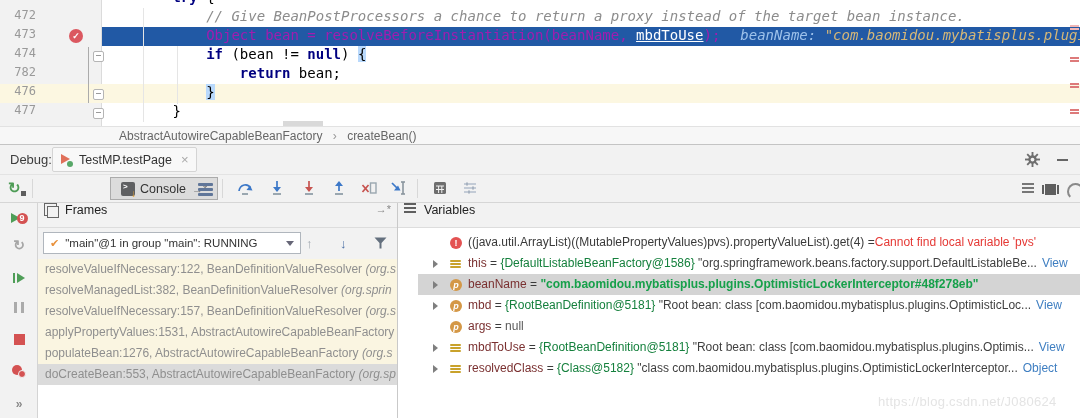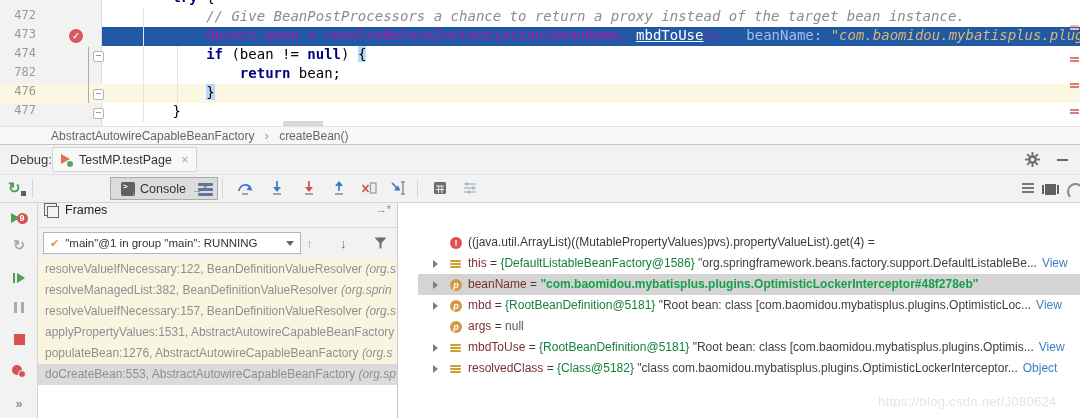--- a/index.html
+++ b/index.html
@@ -15,33 +15,33 @@
   .line-num{position:absolute;left:0;width:36px;text-align:right;height:19px;line-height:19px;
             font:12px "DejaVu Sans Mono",monospace;color:#999;}
   .code-line{position:absolute;left:105px;height:19px;line-height:19px;white-space:pre;
              font:14px "DejaVu Sans Mono",monospace;color:#000;}
   .tk-kw{color:#000080;font-weight:bold;}
   .tk-cmt{color:#8C8C8C;font-style:italic;}
   .tk-pl{color:#000;}
   .tk-exec{color:#a21caf;}
   .tk-execu{color:#fff;text-decoration:underline;}
   .tk-brace{background:#B9D9FC;}
-  .hint-label{color:#9DC1EA;margin-left:26px;}
+  .hint-label{font-style:italic;color:#9DC1EA;margin-left:20px;}
   .hint-value{font-style:italic;color:#D5B778;}
   .breakpoint{position:absolute;left:69px;top:29px;width:14px;height:14px;border-radius:50%;
               background:#DB5860;color:#fff;font-size:9px;line-height:14px;text-align:center;font-weight:bold;}
   .fold-box{position:absolute;left:93px;width:9px;height:9px;background:#fff;border:1px solid #B5B5B5;border-radius:2px;}
   .fold-box:after{content:"";position:absolute;left:2px;top:3px;width:5px;height:1px;background:#9A9A9A;}
   .stripe{position:absolute;right:1px;width:9px;}
   .stripe i{display:block;height:2px;background:#DD7A7A;margin-bottom:1px;}
   .stripe.onblue i{background:#F0B6B6;}
   .partial-sel{position:absolute;left:283px;top:121px;width:40px;height:5px;background:#D9D9D9;}
   
   .breadcrumb{position:absolute;left:0;top:126px;width:1080px;height:18px;background:#F7F7F7;
-              border-top:1px solid #E2E2E2;font-size:12px;color:#666;line-height:18px;padding-left:51px;box-sizing:border-box;}
+              border-top:1px solid #E2E2E2;font-size:12px;color:#666;line-height:18px;padding-left:119px;box-sizing:border-box;}
   .breadcrumb .sep{margin:0 7px;color:#9a9a9a;}
   
   .debugwin{position:absolute;left:0;top:144px;width:1080px;height:274px;background:#F2F2F2;border-top:1px solid #C4C4C4;box-sizing:border-box;}
   .tabrow{position:absolute;left:0;top:0;width:1080px;height:30px;border-bottom:1px solid #E3E3E3;box-sizing:border-box;}
   .debug-label{position:absolute;left:10px;top:7px;font-size:13px;color:#3c3c3c;}
   .session-tab{position:absolute;left:52px;top:2px;height:25px;background:#F8F8F8;border:1px solid #D4D4D4;
                border-radius:2px;display:flex;align-items:center;padding:0 8px;box-sizing:border-box;}
   .run-icon{position:relative;width:12px;height:12px;margin-right:6px;}
   .run-icon .tri{position:absolute;left:0;top:0;width:0;height:0;border-left:9px solid #E0705A;border-top:5px solid transparent;border-bottom:5px solid transparent;}
   .run-icon .dot{position:absolute;right:0;bottom:-1px;width:6px;height:6px;border-radius:50%;background:#59A869;}
@@ -409,27 +409,40 @@
         <div class="ws-ico ws-tri" style="top:74px;">▲</div>
         <div class="ws-ico ws-tri" style="top:102px;">▼</div>
         <div class="ws-ico" style="top:128px;"><span class="copy-ic"></span></div>
         <div class="ws-ico" style="top:158px;"><span class="glasses">
               <i></i>
               <i></i>
             </span></div>
       </div>
 
       <div class="variables">
+        <div class="panel-header">
+          <span style="display:inline-block;margin-right:8px;">
+            <svg width="12" height="10" viewBox="0 0 12 10">
+                <g fill="#5F5F5F">
+                  <rect y="0" width="12" height="2"></rect>
+                  <rect y="4" width="12" height="2"></rect>
+                  <rect y="8" width="12" height="2"></rect>
+                </g>
+              </svg>
+          </span>
+          <span>Variables</span>
+        </div>
         <div class="var-rows" id="var-rows">
             <div class="var-row">
               <span class="chev-slot"></span>
               <span class="icon-slot">
                 <span class="vi-error">!</span>
               </span>
               <span class="var-expr">((java.util.ArrayList)((MutablePropertyValues)pvs).propertyValueList).get(4) = </span>
+              <span class="var-error-text">Cannot find local variable 'pvs'</span>
             </div>
             <div class="var-row">
               <span class="chev-slot">
                 <span class="chev"></span>
               </span>
               <span class="icon-slot">
                 <span class="vi-field">
                   <i></i>
                   <i></i>
                   <i></i>

